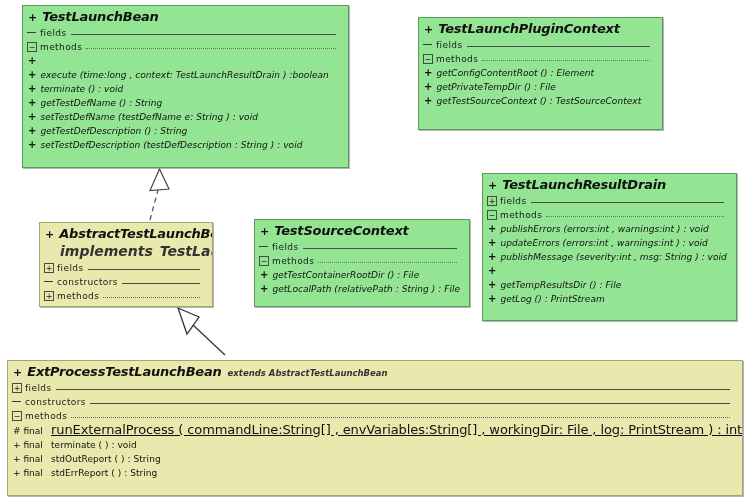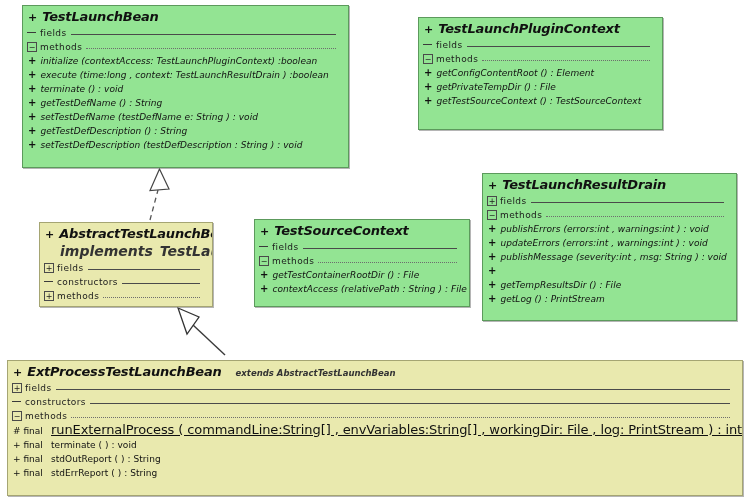--- a/index.html
+++ b/index.html
@@ -70,21 +70,21 @@
     font-weight: bold;
     font-style: italic;
     color: #111;
     letter-spacing: -0.2px;
   }
   .cls-ext {
     font-size: 8.5px;
     font-style: italic;
     font-weight: bold;
     color: #333;
-    margin-left: 14px;
+    margin-left: 6px;
   }
   .cls-impl {
     font-size: 14px;
     font-style: italic;
     font-weight: bold;
     color: #333;
     text-align: center;
     padding: 0 4px 2px 4px;
     white-space: nowrap;
     margin-left: 16px;
@@ -207,21 +207,20 @@
           <span class="sec-label">fields</span>
           <span class="sec-rule"></span>
         </div>
         <div class="section-head">
           <span class="sec-toggle box">−</span>
           <span class="sec-label">methods</span>
           <span class="sec-rule dotted"></span>
         </div>
         <div class="member">
           <span class="mem-vis">+</span>
-          <span class="mem-sig">initialize (contextAccess: TestLaunchPluginContext) :boolean</span>
         </div>
         <div class="member">
           <span class="mem-vis">+</span>
           <span class="mem-sig">execute (time:long ,  context: TestLaunchResultDrain ) :boolean</span>
         </div>
         <div class="member">
           <span class="mem-vis">+</span>
           <span class="mem-sig">terminate () : void</span>
         </div>
         <div class="member">
@@ -344,21 +343,21 @@
           <span class="sec-toggle box">−</span>
           <span class="sec-label">methods</span>
           <span class="sec-rule dotted"></span>
         </div>
         <div class="member">
           <span class="mem-vis">+</span>
           <span class="mem-sig">getTestContainerRootDir () : File</span>
         </div>
         <div class="member">
           <span class="mem-vis">+</span>
-          <span class="mem-sig">contextAccess (relativePath : String ) : File</span>
+          <span class="mem-sig">getLocalPath (relativePath : String ) : File</span>
         </div>
       </div>
       <div class="uml-class yellow" style="left: 7px; top: 360px; width: 736px; height: 136px;">
         <div class="cls-title">
           <span class="cls-vis">+</span>
           <span class="cls-name">ExtProcessTestLaunchBean</span>
           <span class="cls-ext">extends  AbstractTestLaunchBean</span>
         </div>
         <div class="section-head">
           <span class="sec-toggle box">+</span>

